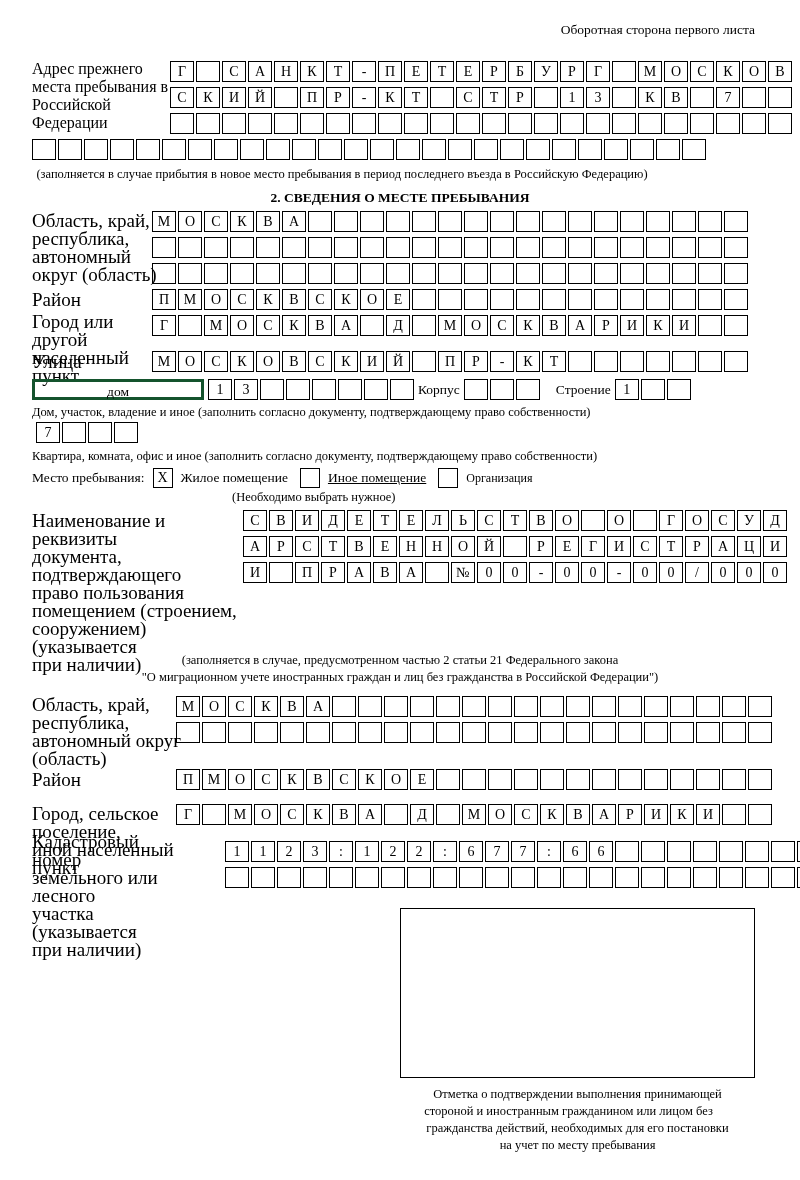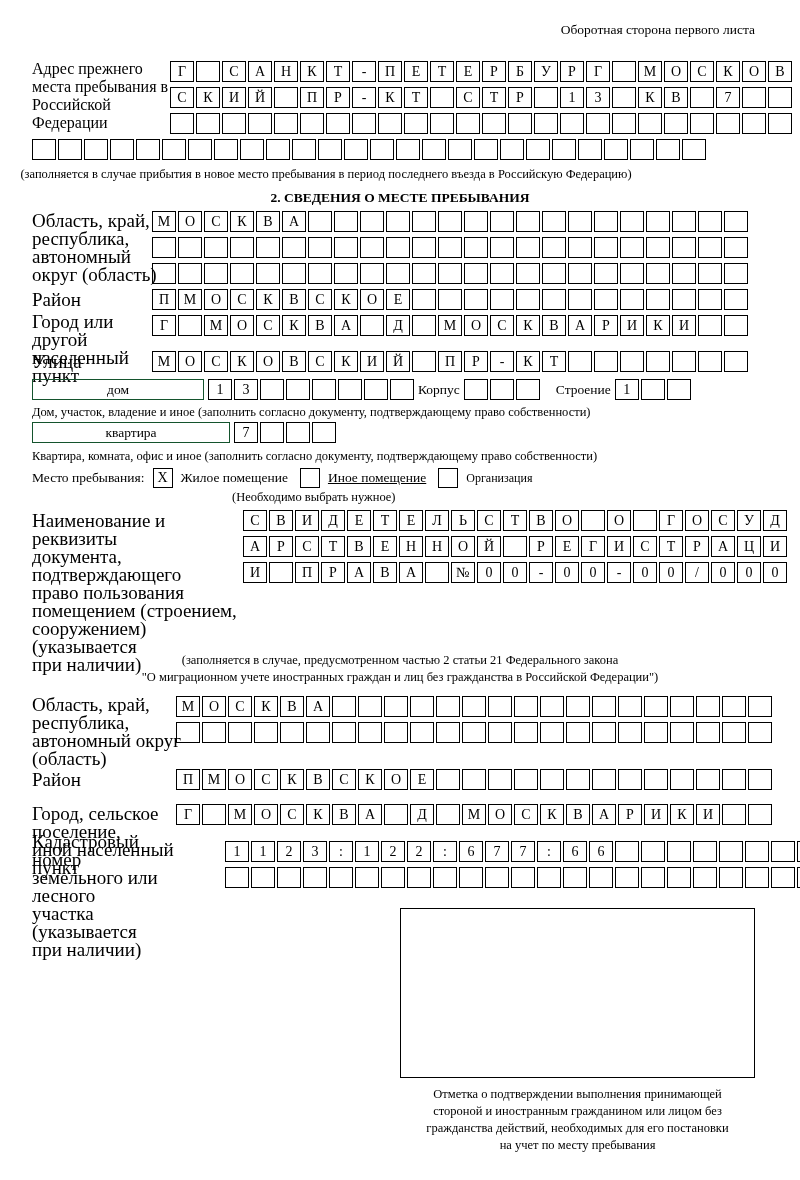--- a/index.html
+++ b/index.html
@@ -32,21 +32,21 @@
     text-align:center;
     line-height:19px;
     font-family:"Liberation Serif", serif;
   }
   .note{font-size:12.5px;text-align:center;}
   .section-title{
     font-size:13.5px;font-weight:bold;text-align:center;
   }
   .boxline{display:flex;align-items:center;}
   .wide-box{
-    border:1px solid #14532d;height:21px;box-sizing:border-box;
+    border:3px solid #14532d;height:21px;box-sizing:border-box;
     font-size:13.5px;text-align:center;line-height:19px;
   }
   .chk{
     width:20px;height:20px;border:1px solid #000;box-sizing:border-box;
     display:inline-block;text-align:center;font-size:14px;line-height:18px;
     vertical-align:middle;
   }
   .bigbox{
     border:1px solid #000;box-sizing:border-box;
   }
@@ -172,21 +172,21 @@
         <div class="cell"></div>
         <div class="cell"></div>
         <div class="cell"></div>
         <div class="cell"></div>
         <div class="cell"></div>
         <div class="cell"></div>
         <div class="cell"></div>
       </div>
   </div>
 
-  <div class="row note" style="top:167px;left:0px;width:652px;">(заполняется в случае прибытия в новое место пребывания в период последнего въезда в Российскую Федерацию)</div>
+  <div class="row note" style="top:167px;left:16px;width:652px;">(заполняется в случае прибытия в новое место пребывания в период последнего въезда в Российскую Федерацию)</div>
 
   <div class="row section-title" style="top:190px;left:0px;width:800px;">2. СВЕДЕНИЯ О МЕСТЕ ПРЕБЫВАНИЯ</div>
 
   <div class="row label" style="top:212px;left:32px;width:140px;">Область, край,
 республика,
 автономный
 округ (область)</div>
   <div class="row" style="top:211px;left:152px;">
       <div class="cells" id="s2reg0">
         <div class="cell">М</div>
@@ -379,21 +379,20 @@
     <div class="cells" id="s2stro">
         <div class="cell">1</div>
         <div class="cell"></div>
         <div class="cell"></div>
       </div>
   </div>
 
   <div class="row label" style="top:403px;left:32px;font-size:12.5px;">Дом, участок, владение и иное (заполнить согласно документу, подтверждающему право собственности)</div>
 
   <div class="row boxline" style="top:422px;left:32px;">
-    <div class="wide-box" style="width:198px;">квартира</div>
     <div class="cells" id="s2flat" style="margin-left:4px;">
         <div class="cell">7</div>
         <div class="cell"></div>
         <div class="cell"></div>
         <div class="cell"></div>
       </div>
   </div>
 
   <div class="row label" style="top:447px;left:32px;font-size:12.5px;">Квартира, комната, офис и иное (заполнить согласно документу, подтверждающему право собственности)</div>
 
@@ -665,17 +664,17 @@
         <div class="cell"></div>
         <div class="cell"></div>
         <div class="cell"></div>
         <div class="cell"></div>
         <div class="cell"></div>
       </div>
     </div>
 
   <div class="row bigbox" style="top:908px;left:400px;width:355px;height:170px;"></div>
   <div class="row small-note" style="top:1086px;left:395px;width:365px;">Отметка о подтверждении выполнения принимающей</div>
-  <div class="row small-note" style="top:1103px;left:395px;width:365px;">стороной и иностранным гражданином или лицом без</div>
+  <div class="row small-note" style="top:1103px;left:386px;width:365px;">стороной и иностранным гражданином или лицом без</div>
   <div class="row small-note" style="top:1120px;left:395px;width:365px;">гражданства действий, необходимых для его постановки</div>
   <div class="row small-note" style="top:1137px;left:395px;width:365px;">на учет по месту пребывания</div>
 
 </div>
 
 </body></html>

